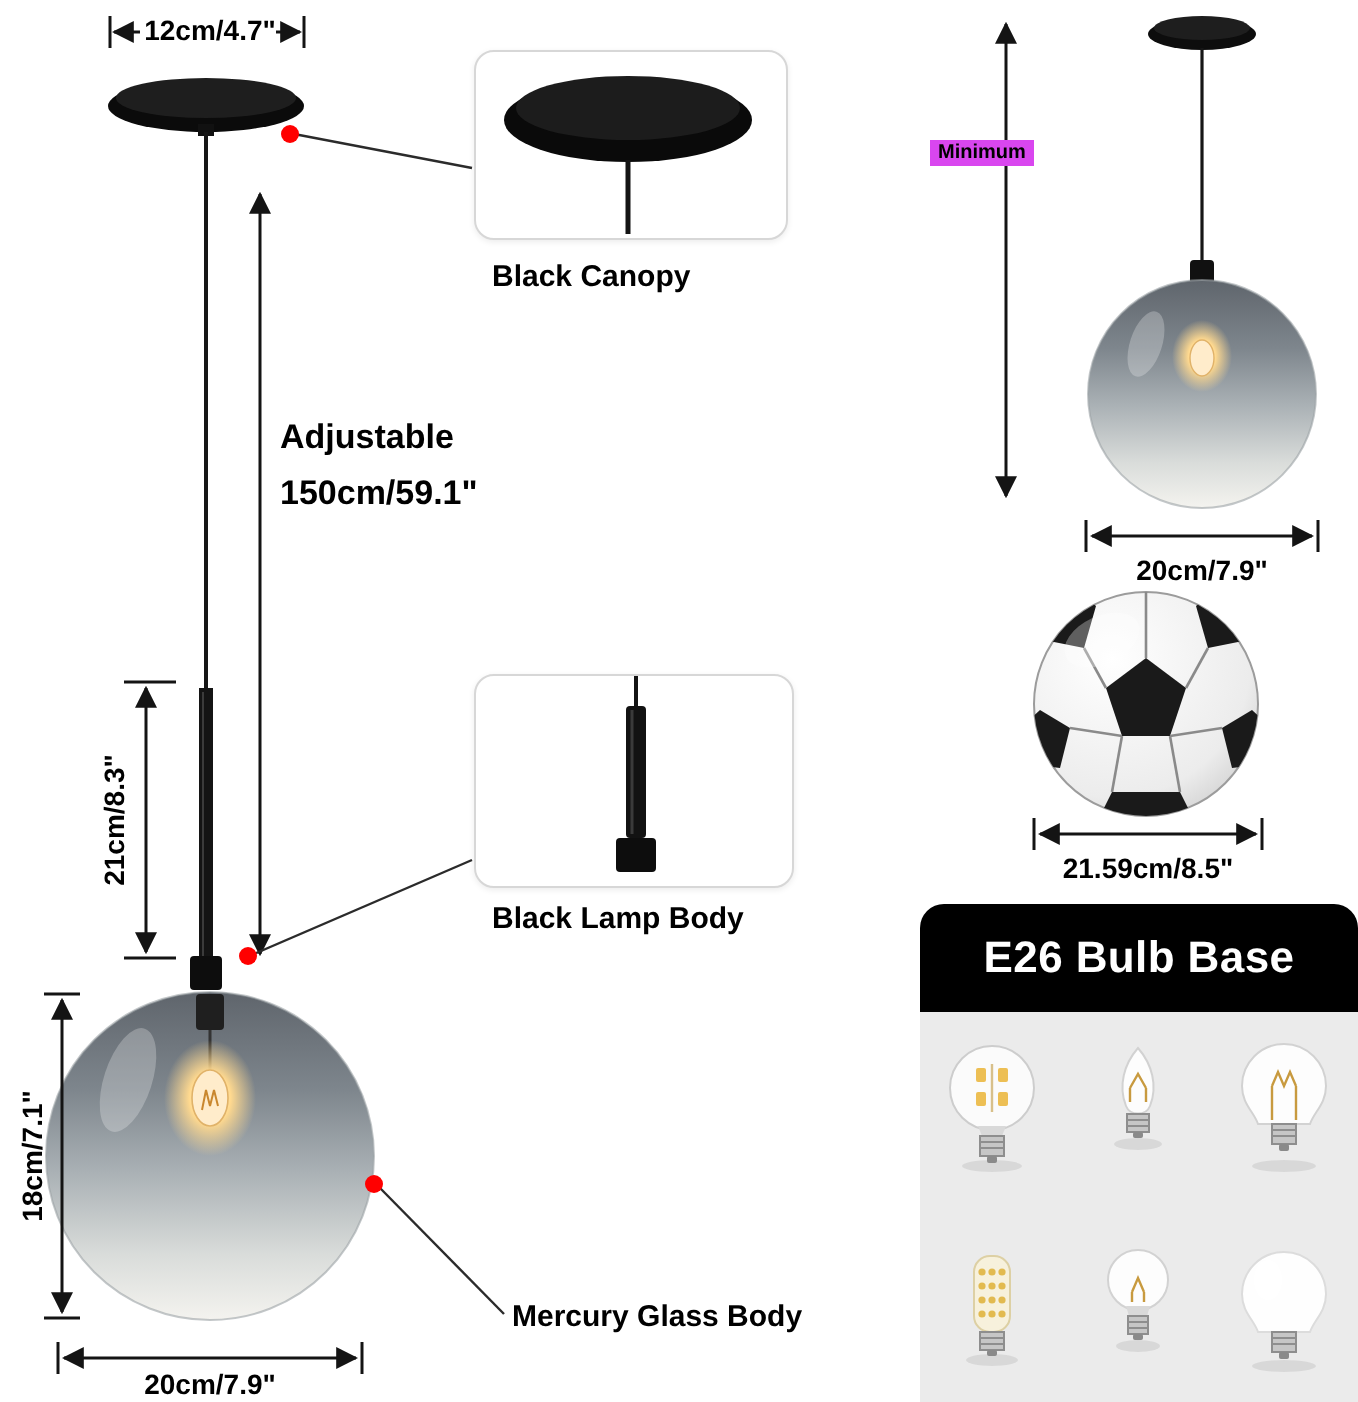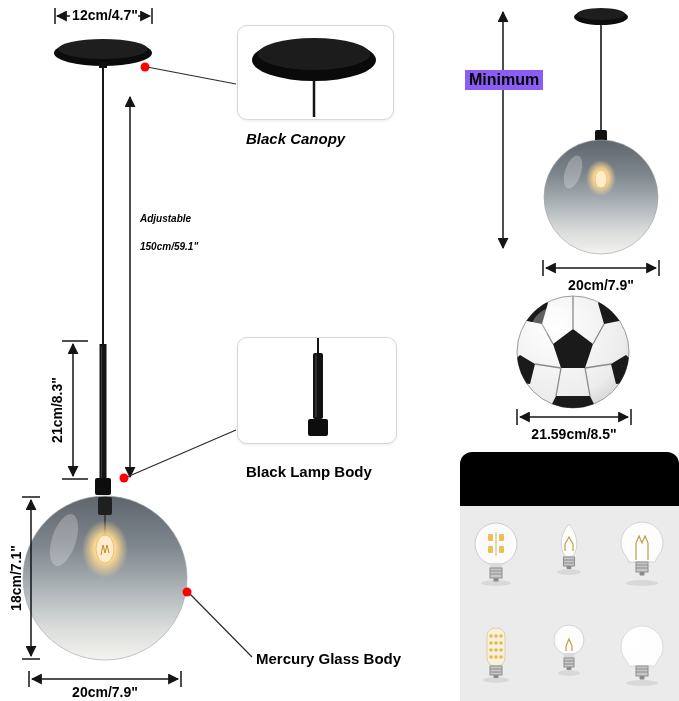--- a/index.html
+++ b/index.html
@@ -10,23 +10,23 @@
   .layer{position:absolute;left:0;top:0;}
   .label{position:absolute;font-weight:bold;color:#000;white-space:nowrap;}
   .dim{font-size:14px;}
   .callout{font-size:15px;}
   .rot{transform:rotate(-90deg);transform-origin:center;text-align:center;}
   .center{text-align:center;}
   .card{
     position:absolute;background:#ffffff;border:1px solid #d7d7d7;
     border-radius:10px;box-shadow:0 1px 3px rgba(0,0,0,.08);overflow:hidden;
   }
-  .adj-block{position:absolute;font-weight:bold;font-size:10px;line-height:28px;font-style:italic;}
+  .adj-block{position:absolute;font-weight:bold;font-size:17px;line-height:28px;}
   .adj-block span{display:block;}
-  .min-label{background:#8b5cf6;padding:1px 4px;font-size:16px;}
+  .min-label{background:#d946ef;padding:1px 4px;font-size:10px;}
   .bulb-header{
     position:absolute;left:460px;top:452px;width:219px;height:54px;
     background:#000;color:#fff;text-align:center;border-radius:12px 12px 0 0;
     display:flex;flex-direction:column;justify-content:center;gap:1px;
   }
   .bulb-header .t{font-size:22px;font-weight:bold;letter-spacing:.2px;}
   .bulb-header .s{font-size:14px;}
   .bulb-panel{
     position:absolute;left:460px;top:506px;width:219px;height:195px;
     background:#ebebeb;
@@ -196,33 +196,34 @@
     <span>Adjustable</span>
     <span>150cm/59.1"</span>
   </div>
 
   <div class="label dim rot" style="left:12px;top:402px;width:90px;">21cm/8.3"</div>
 
   <div class="label dim rot" style="left:-29px;top:570px;width:90px;">18cm/7.1"</div>
 
   <div class="label dim center" style="left:55px;top:684px;width:100px;">20cm/7.9"</div>
 
-  <div class="label callout" style="left:246px;top:130px;font-style:italic;">Black Canopy</div>
-
-  <div class="label callout" style="left:246px;top:463px;">Black Lamp Body</div>
+  <div class="label callout" style="left:246px;top:130px;">Black Canopy</div>
+
+  <div class="label callout" style="left:246px;top:451px;">Black Lamp Body</div>
 
   <div class="label callout" style="left:256px;top:650px;">Mercury Glass Body</div>
 
   <div class="label min-label" style="left:465px;top:70px;">Minimum</div>
 
   <div class="label dim center" style="left:551px;top:277px;width:100px;">20cm/7.9"</div>
 
   <div class="label dim center" style="left:514px;top:426px;width:120px;">21.59cm/8.5"</div>
 
   <div class="bulb-header">
+    <div class="t">E26 Bulb Base</div>
   </div>
 
   <div class="bulb-panel">
     <svg width="219" height="195" viewBox="0 0 219 195">
 
       <g>
         <ellipse cx="36" cy="77" rx="15" ry="3" fill="rgba(0,0,0,.08)"></ellipse>
         <circle cx="36" cy="38" r="21" fill="#fbfbfb" stroke="#cdcdcd"></circle>
         <rect x="28" y="28" width="5" height="7" rx="1" fill="#edbf54"></rect>
         <rect x="39" y="28" width="5" height="7" rx="1" fill="#edbf54"></rect>

